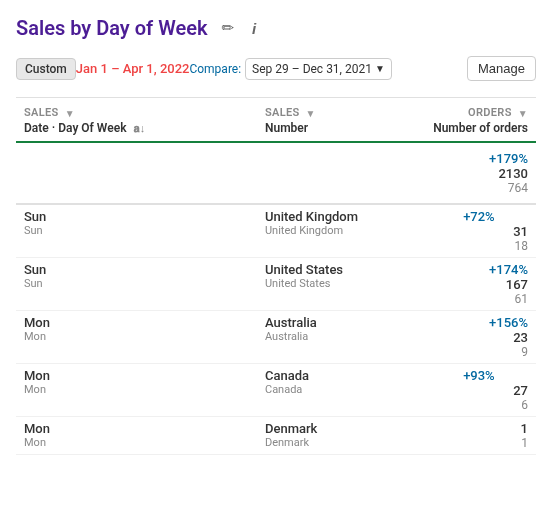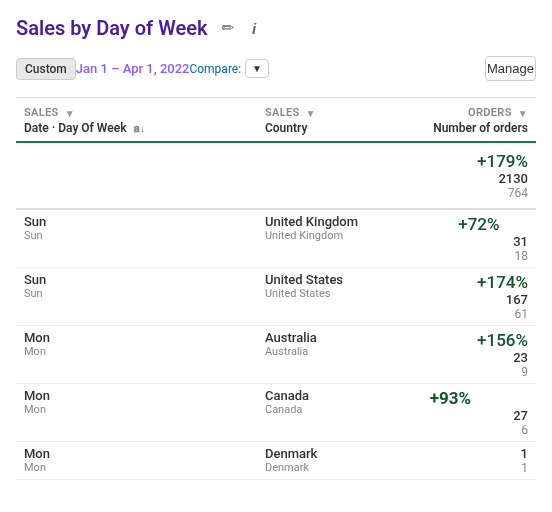--- a/index.html
+++ b/index.html
@@ -43,21 +43,21 @@
       background: #e8e8e8;
       border: 1px solid #ccc;
       border-radius: 4px;
       padding: 3px 8px;
       font-size: 12px;
       font-weight: 500;
       color: #333;
     }
     .date-range {
       font-size: 13px;
-      color: #8b5cf6;
+      color: #ef4444;
       font-weight: 500;
     }
     .compare-section {
       display: flex;
       align-items: center;
       gap: 4px;
       font-size: 12px;
       color: #555;
     }
     .compare-label {
@@ -73,21 +73,21 @@
       padding: 3px 6px;
       background: #fff;
       font-size: 12px;
       color: #333;
     }
     .manage-btn {
       margin-left: auto;
       background: #fff;
       border: 1px solid #ccc;
       border-radius: 4px;
-      padding: 4px 1px;
+      padding: 4px 10px;
       font-size: 13px;
       cursor: pointer;
       color: #333;
       font-weight: 500;
     }
     .table-container {
       width: 100%;
       border-top: 1px solid #e0e0e0;
     }
     table {
@@ -138,22 +138,22 @@
     .cell-primary {
       font-size: 13px;
       color: #333;
       font-weight: 500;
     }
     .cell-secondary {
       font-size: 11px;
       color: #888;
     }
     .cell-change {
-      color: #14532d;
-      font-size: 17px;
+      color: #0369a1;
+      font-size: 13px;
       font-weight: 500;
     }
     .cell-orders {
       text-align: right;
     }
     .orders-primary {
       font-size: 13px;
       color: #333;
       font-weight: 500;
     }
@@ -183,20 +183,21 @@
       <span>i</span>
     </button>
   </div>
 
   <div class="toolbar">
     <span class="custom-badge">Custom</span>
     <span class="date-range">Jan 1 – Apr 1, 2022</span>
     <div class="compare-section">
       <span class="compare-label">Compare:</span>
       <div class="compare-dropdown">
+        <span>Sep 29 – Dec 31, 2021</span>
         <span style="font-size:10px;">▼</span>
       </div>
     </div>
     <button class="manage-btn">Manage</button>
   </div>
 
   <div class="table-container">
     <table>
       <thead>
         <tr>
@@ -205,21 +206,21 @@
               <span class="sort-icon">▼</span>
             </span>
             <span class="col-sub">Date · Day Of Week
               <span class="az-icon">𝐚↓</span>
             </span>
           </th>
           <th class="col2">
             <span>SALES
               <span class="sort-icon">▼</span>
             </span>
-            <span class="col-sub">Country</span>
+            <span class="col-sub">Number</span>
           </th>
           <th class="col3" style="text-align:right;">
             <span>ORDERS
               <span class="sort-icon">▼</span>
             </span>
             <span class="col-sub" style="text-align:right;">Number of orders</span>
           </th>
         </tr>
       </thead>
       <tbody>
@@ -282,21 +283,21 @@
           <tr>
     <td class="col1">
       <div class="cell-primary">Mon</div>
       <div class="cell-secondary">Mon</div>
     </td>
     <td class="col2">
       <div class="cell-primary">Canada</div>
       <div class="cell-secondary">Canada</div>
     </td>
     <td class="col3 cell-orders">
-      <div class="cell-change" style="text-align:left;font-weight:bold;">+93%</div>
+      <div class="cell-change" style="text-align:center;">+93%</div>
       <div class="orders-primary" style="text-align:right;">27</div>
       <div class="orders-secondary" style="text-align:right;">6</div>
     </td>
   </tr>
           <tr>
     <td class="col1">
       <div class="cell-primary">Mon</div>
       <div class="cell-secondary">Mon</div>
     </td>
     <td class="col2">

